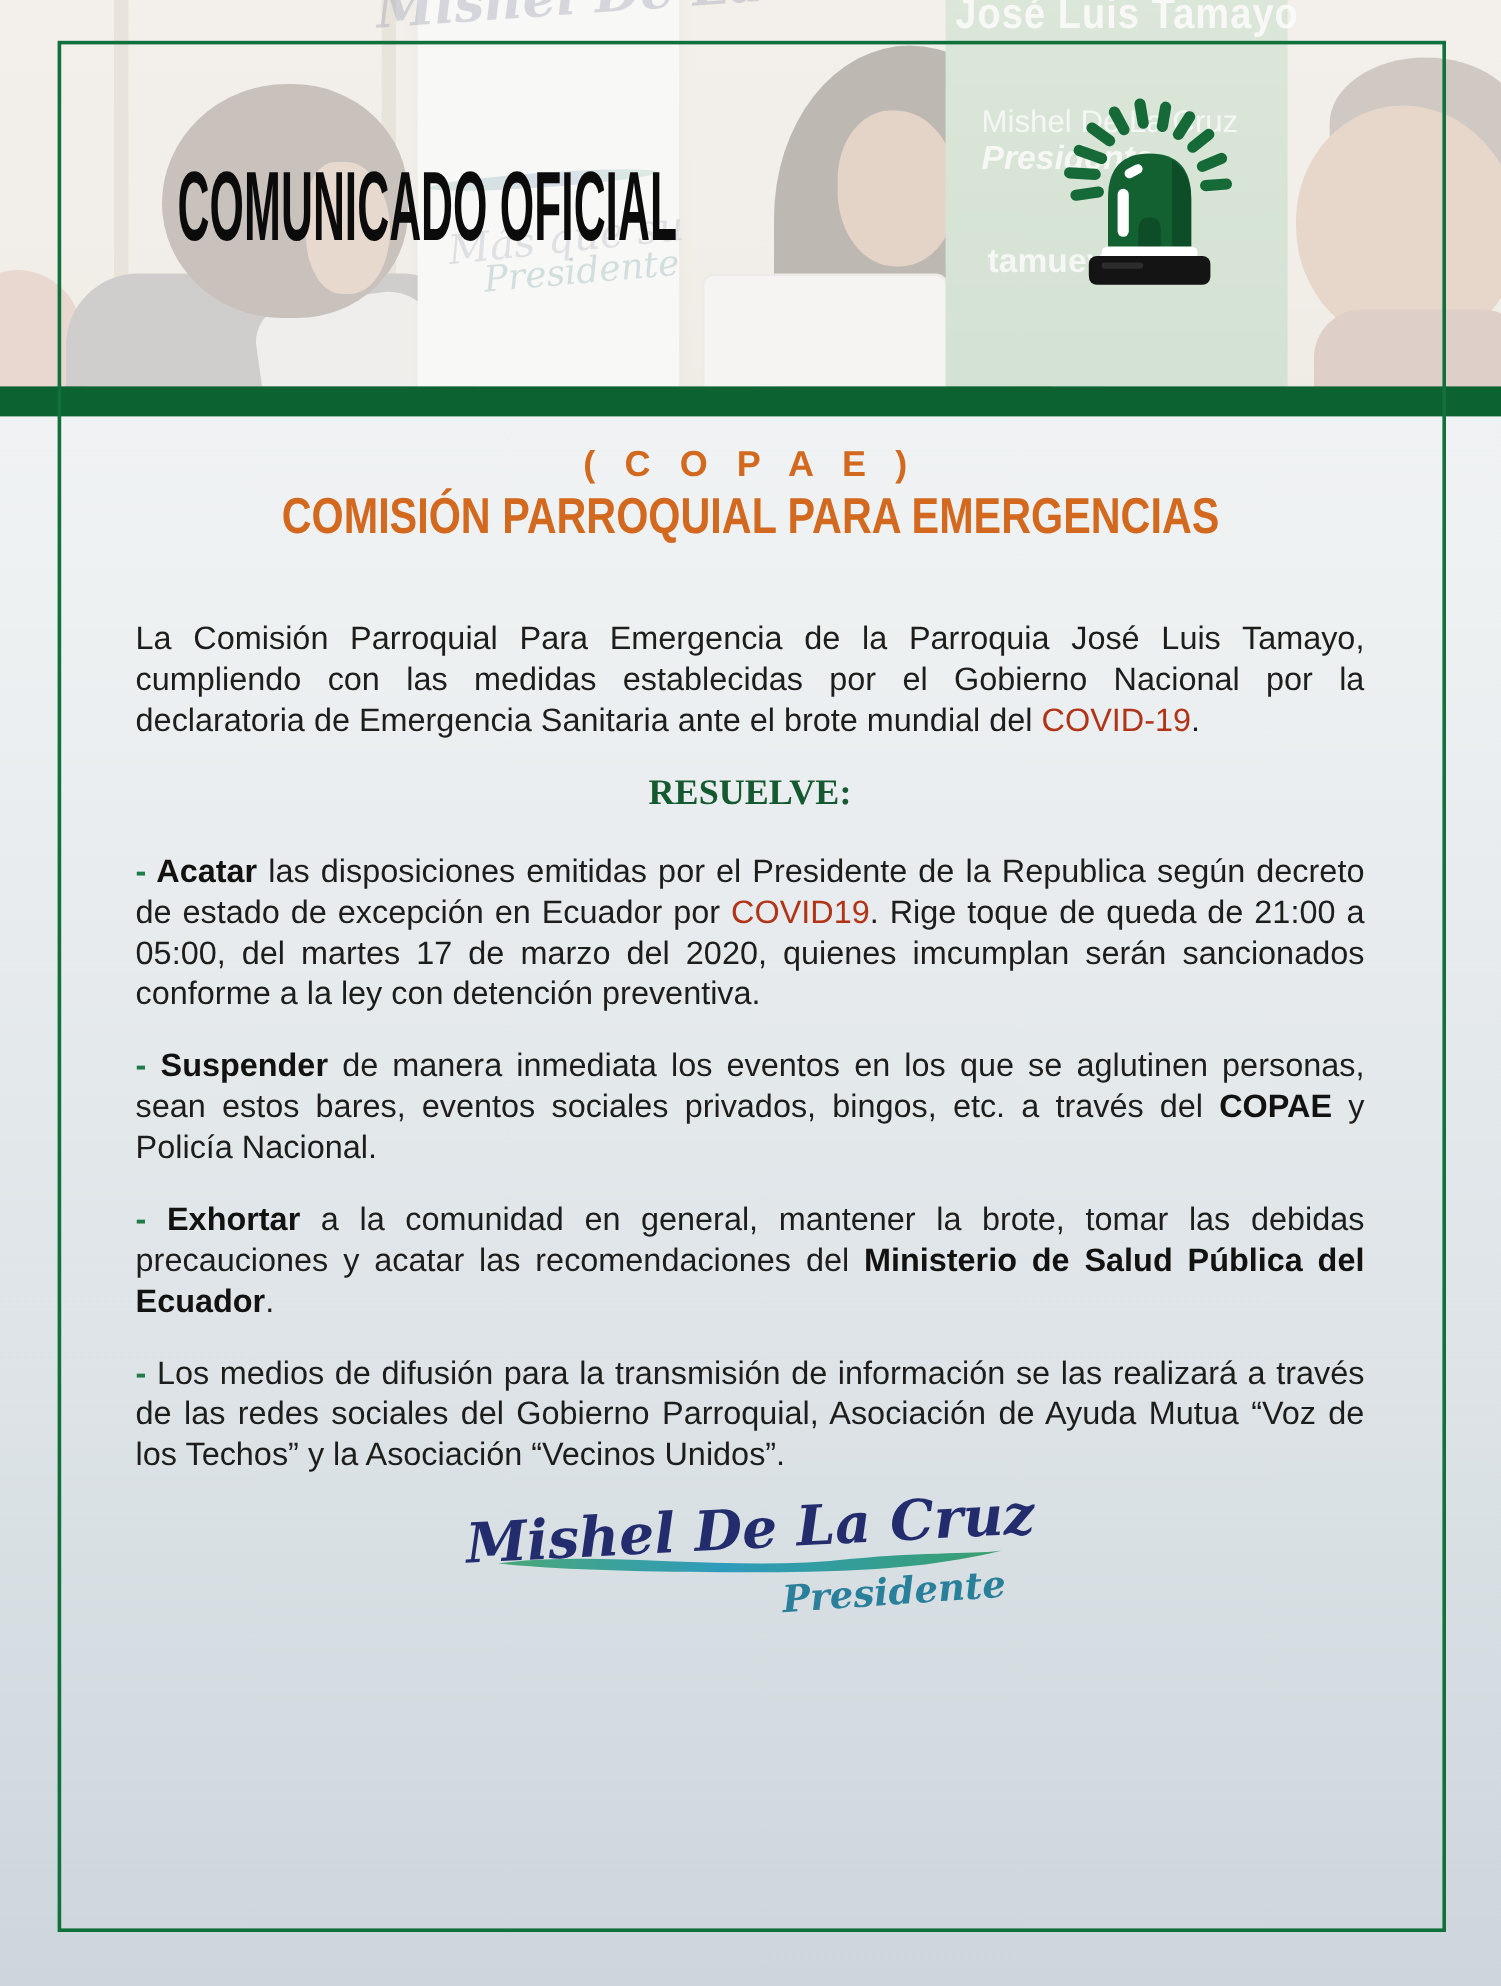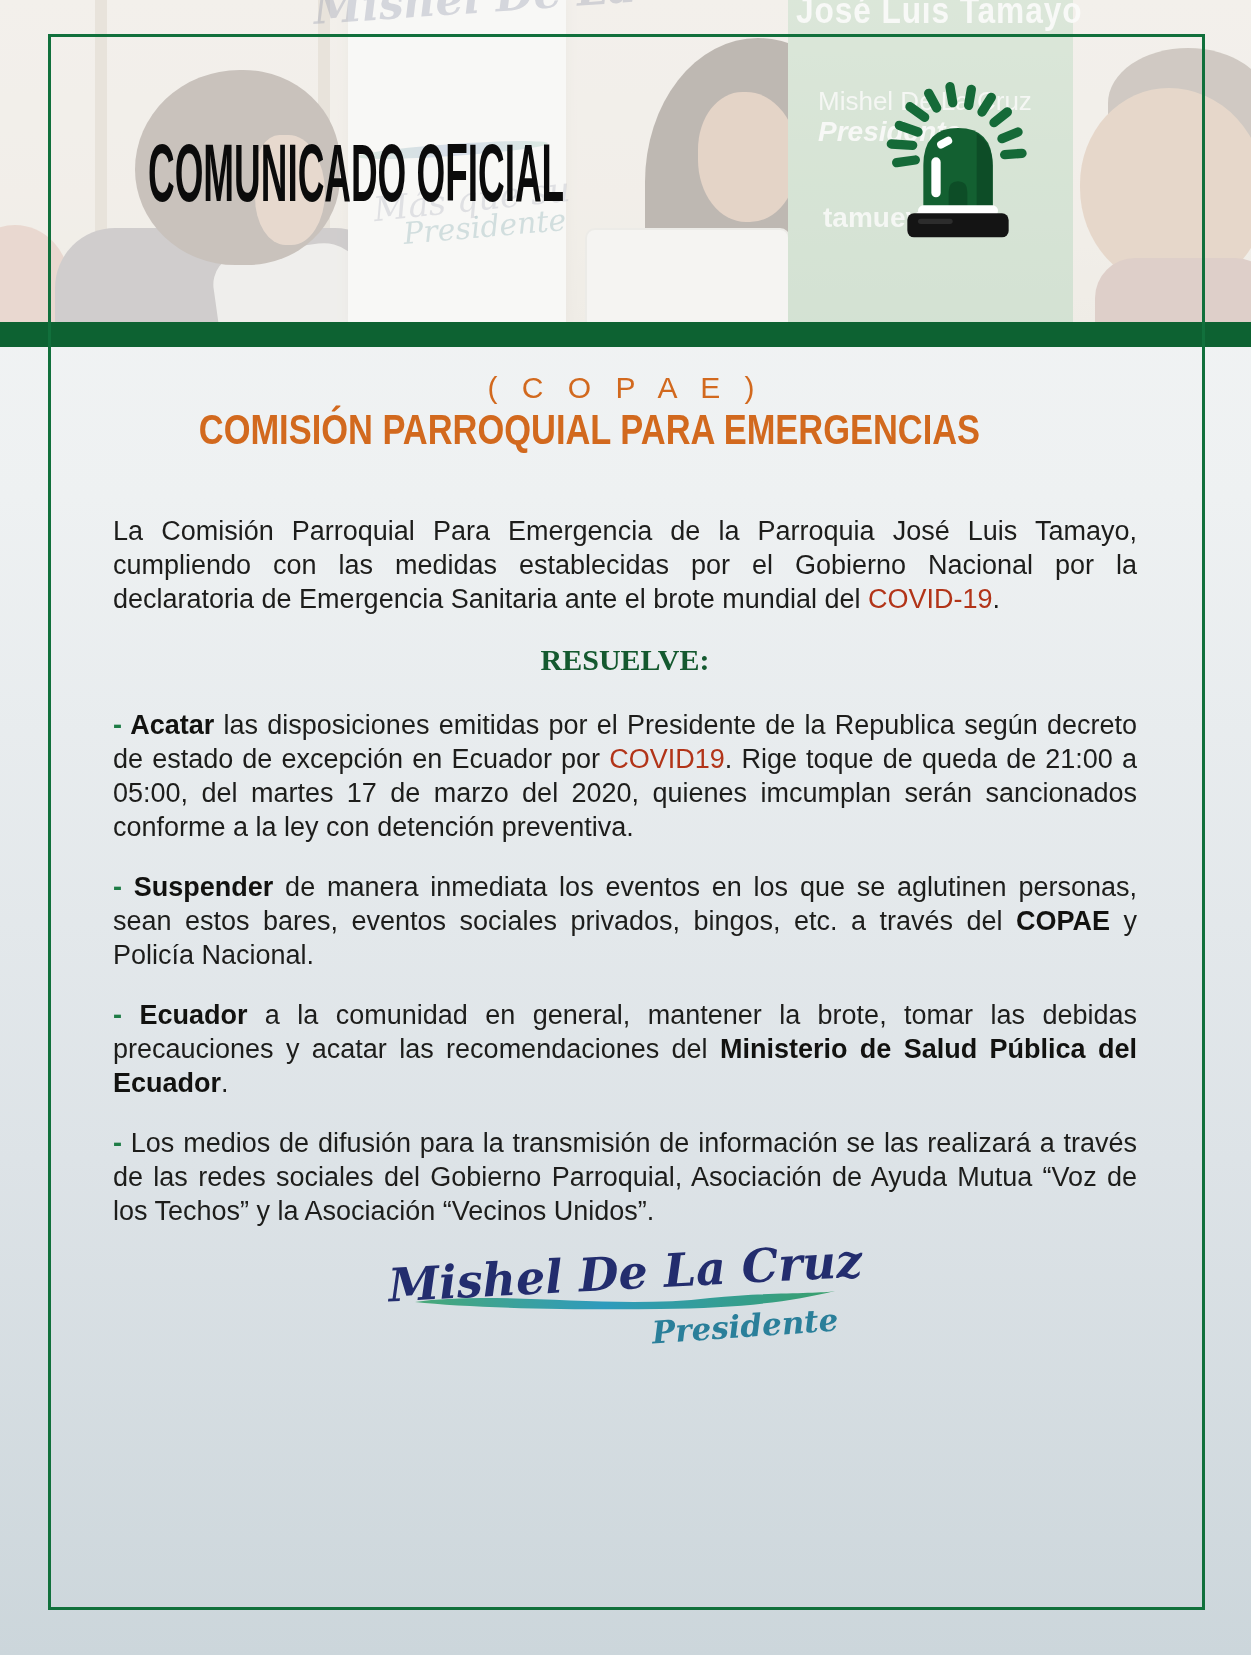--- a/index.html
+++ b/index.html
@@ -57,23 +57,23 @@
   
   .header-title{position:absolute;left:148px;top:126px;z-index:40;font-size:82px;font-weight:700;
                 color:#0b0b0b;letter-spacing:0px;white-space:nowrap;transform:scaleX(0.45);transform-origin:left top;}
   .siren{position:absolute;left:878px;top:80px;z-index:40;}
   .green-bar{position:absolute;left:0;top:322px;width:1251px;height:25px;background:var(--bar-green);z-index:20;}
   .frame{position:absolute;left:48px;top:34px;width:1157px;height:1576px;border:3px solid var(--frame-green);
          z-index:50;pointer-events:none;}
 
   
   .content{position:absolute;left:113px;top:370px;width:1024px;z-index:30;}
-  .org-acronym{text-align:center;font-size:30px;line-height:36px;font-weight:400;letter-spacing:8px;
+  .org-acronym{text-align:center;font-size:30px;line-height:36px;font-weight:700;letter-spacing:8px;
                color:var(--accent-orange);}
-  .org-name-wrap{text-align:left;line-height:48px;}
+  .org-name-wrap{text-align:center;line-height:48px;}
   .org-name{display:inline-block;font-size:42px;font-weight:700;color:var(--accent-orange);
             transform:scaleX(0.82);transform-origin:center;white-space:nowrap;}
   .doc-par{font-size:27px;line-height:34px;text-align:justify;color:var(--text-color);margin-top:26px;}
   .intro{margin-top:51px;}
   .resolve-heading{margin-top:26px;text-align:center;font-size:30px;line-height:36px;font-weight:700;
                    color:var(--heading-green);font-family:Liberation Serif, serif;}
   .resolutions .doc-par:first-child{margin-top:30px;}
   .seg-bold{font-weight:700;color:#121210;}
   .seg-red{color:var(--accent-red);}
   .seg-dash{color:var(--dash-green);font-weight:700;}
@@ -160,21 +160,21 @@
       <span class="org-name">COMISIÓN PARROQUIAL PARA EMERGENCIAS</span>
     </div>
 
     <p class="doc-par intro"><span>La Comisión Parroquial Para Emergencia de la Parroquia José Luis Tamayo, cumpliendo con las medidas establecidas por el Gobierno Nacional por la declaratoria de Emergencia Sanitaria ante el brote mundial del </span><span class="seg-red">COVID-19</span><span>.</span></p>
 
     <div class="resolve-heading">RESUELVE:</div>
 
     <div class="resolutions">
         <p class="doc-par"><span class="seg-dash">-</span><span class="seg-bold"> Acatar</span><span> las disposiciones emitidas por el Presidente de la Republica según decreto de estado de excepción en Ecuador por </span><span class="seg-red">COVID19</span><span>. Rige toque de queda de 21:00 a 05:00, del martes 17 de marzo del 2020, quienes imcumplan serán sancionados conforme a la ley con detención preventiva.</span></p>
         <p class="doc-par"><span class="seg-dash">-</span><span class="seg-bold"> Suspender</span><span> de manera inmediata los eventos en los que se aglutinen personas, sean estos bares, eventos sociales privados, bingos, etc. a través del </span><span class="seg-bold">COPAE</span><span> y Policía Nacional.</span></p>
-        <p class="doc-par"><span class="seg-dash">-</span><span class="seg-bold"> Ecuador</span><span> a la comunidad en general, mantener la brote, tomar las debidas precauciones y acatar las recomendaciones del </span><span class="seg-bold">Ministerio de Salud Pública del Ecuador</span><span>.</span></p>
+        <p class="doc-par"><span class="seg-dash">-</span><span class="seg-bold"> Exhortar</span><span> a la comunidad en general, mantener la brote, tomar las debidas precauciones y acatar las recomendaciones del </span><span class="seg-bold">Ministerio de Salud Pública del Ecuador</span><span>.</span></p>
         <p class="doc-par"><span class="seg-dash">-</span><span> Los medios de difusión para la transmisión de información se las realizará a través de las redes sociales del Gobierno Parroquial, Asociación de Ayuda Mutua “Voz de los Techos” y la Asociación “Vecinos Unidos”.</span></p>
       </div>
 
     <div class="signature">
       <span class="sig-name">Mishel De La Cruz</span>
       <svg class="sig-swoosh" width="430" height="26" viewBox="0 0 430 26">
         <defs>
           <linearGradient id="swg" x1="0" y1="0" x2="1" y2="0">
             <stop offset="0" stop-color="#49a876"></stop>
             <stop offset="0.45" stop-color="#2e9bbd"></stop>

